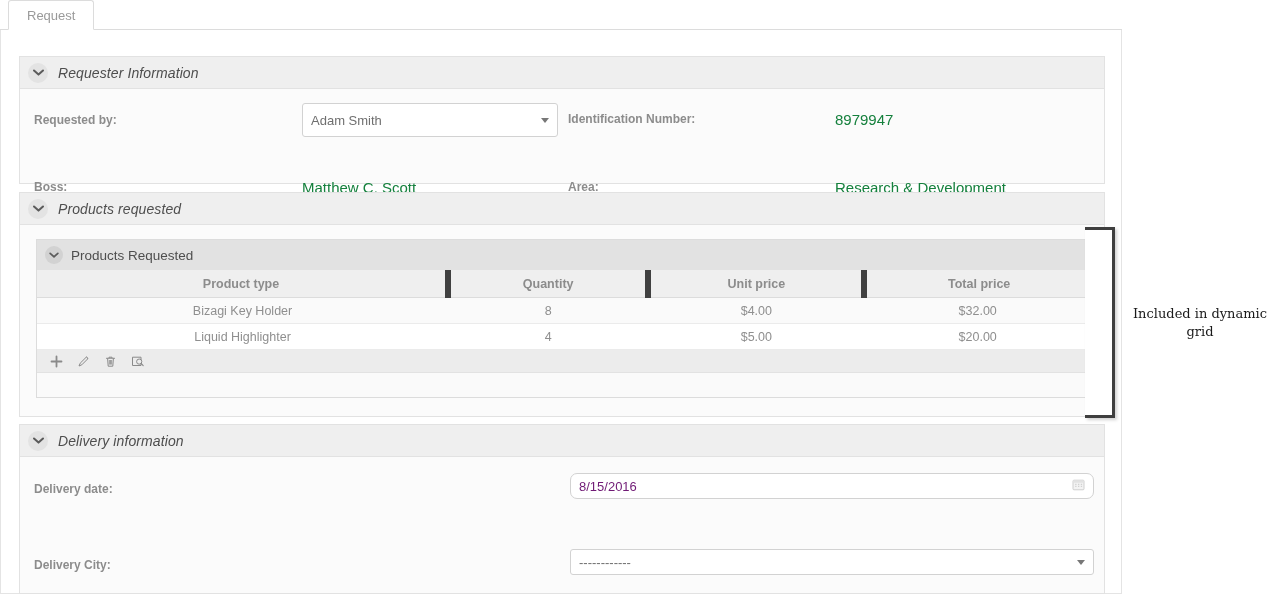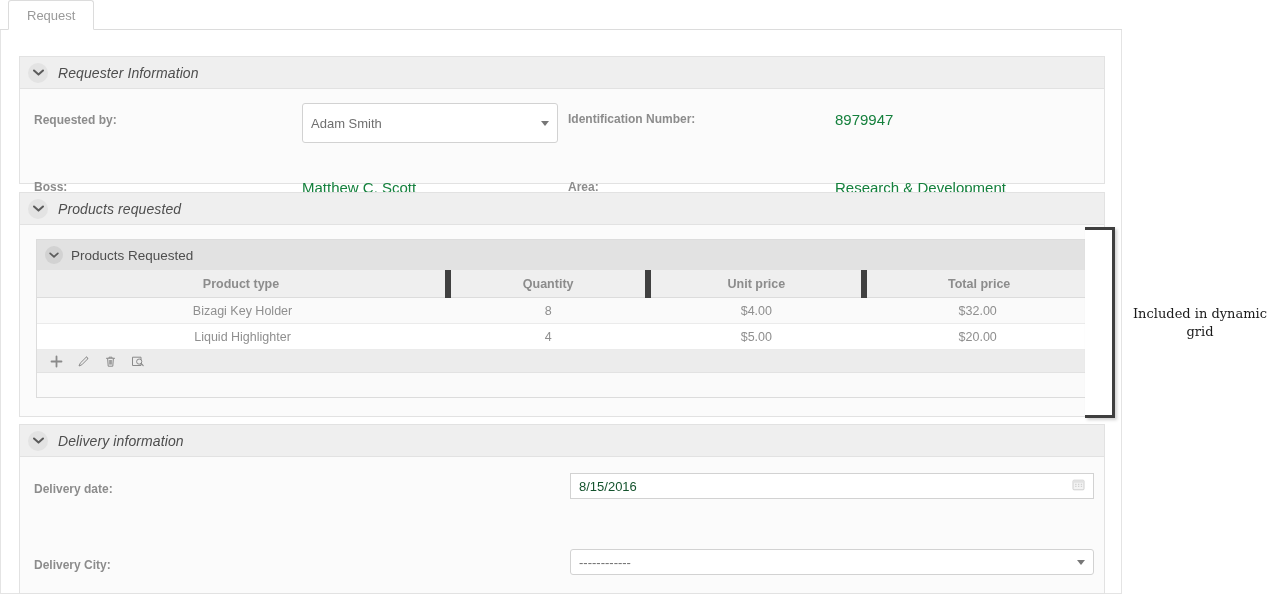--- a/index.html
+++ b/index.html
@@ -128,24 +128,24 @@
     width: 0; height: 0;
     border-left: 4px solid transparent;
     border-right: 4px solid transparent;
     border-top: 5px solid #777;
     flex: 0 0 auto;
   }
   .textinput {
     position: absolute;
     box-sizing: border-box;
     border: 1px solid #d2d2d2;
-    border-radius: 0;
+    border-radius: 7px;
     background: #ffffff;
     font-size: 13px;
-    color: #14532d;
+    color: #701a75;
     display: flex;
     align-items: center;
     padding: 0 8px;
   }
   .textinput .ti-text { flex: 1 1 auto; overflow: hidden; white-space: nowrap; }
 
   
   .grid-wrap {
     position: absolute;
     left: 16px;
@@ -265,21 +265,21 @@
         <svg width="11" height="7" viewBox="0 0 11 7">
             <path d="M1 1.5 L5.5 5.6 L10 1.5" stroke="#5b5b5b" stroke-width="2" fill="none" stroke-linecap="round" stroke-linejoin="round"></path>
           </svg>
       </span>
       <span class="section-title">Requester Information</span>
     </div>
     <div class="section-body" style="height:94px;">
 
       <div class="frow" style="top:14px;">
         <span class="flabel" style="left:14px; top:10px;">Requested by:</span>
-        <div class="dropdown" style="left:282px; top:0px; width:256px; height:40px;">
+        <div class="dropdown" style="left:282px; top:0px; width:256px; height:34px;">
           <span class="dd-text">Adam Smith</span>
           <span class="caret"></span>
         </div>
         <span class="flabel" style="left:548px; top:9px;">Identification Number:</span>
         <span class="fvalue" style="left:815px; top:8px;">8979947</span>
       </div>
 
       <div class="frow" style="top:48px;">
         <span class="flabel" style="left:14px; top:5px;">Boss:</span>
         <span class="fvalue" style="left:282px; top:4px;">Matthew C. Scott</span>

